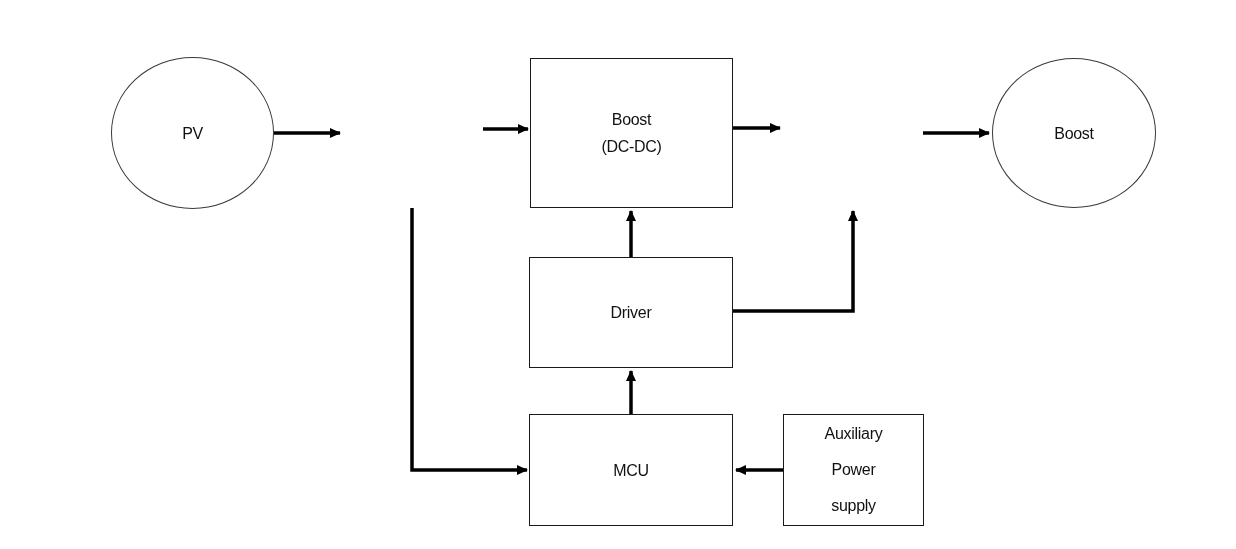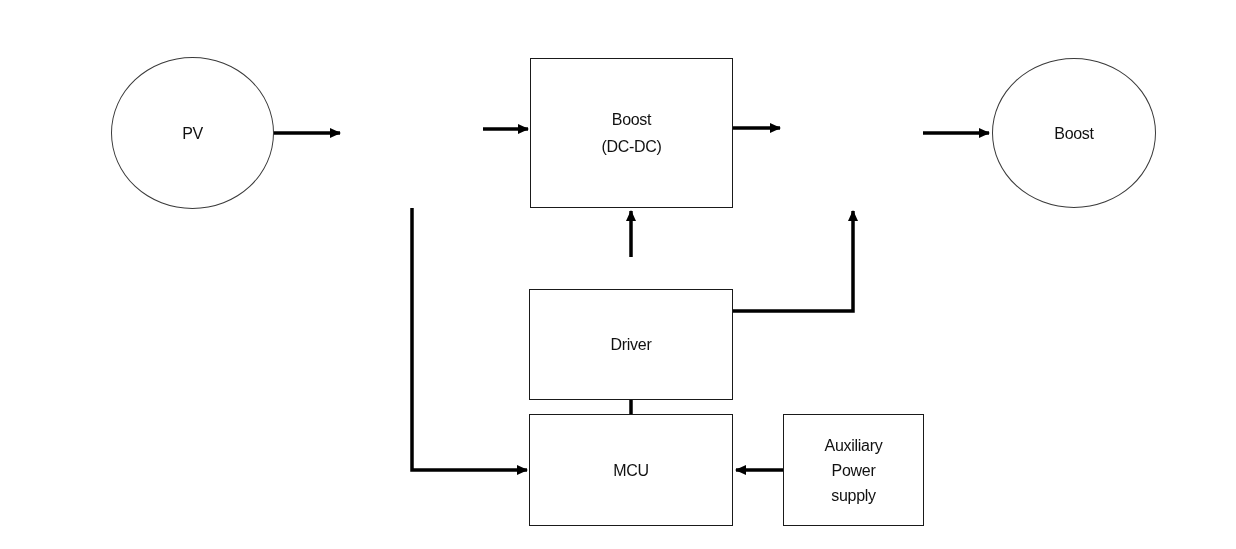--- a/index.html
+++ b/index.html
@@ -40,29 +40,29 @@
     border: 1.2px solid #3a3a3a;
     border-radius: 50%;
   }
   .node-label {
     font-size: 16px;
     line-height: 27px;
     letter-spacing: -0.3px;
     white-space: pre-line;
   }
   .aux .node-label {
-    line-height: 25px;
+    line-height: 36px;
   }
   
   .pv      { left: 111px; top:  57px; width: 163px; height: 152px; }
   .cs      { left: 342px; top:  58px; width: 141px; height: 150px; }
   .boost   { left: 530px; top:  58px; width: 203px; height: 150px; }
   .dcac    { left: 783px; top:  58px; width: 140px; height: 150px; }
   .grid    { left: 992px; top:  58px; width: 164px; height: 150px; }
-  .driver  { left: 529px; top: 257px; width: 204px; height: 111px; margin-top: 32px; }
+  .driver  { left: 529px; top: 257px; width: 204px; height: 111px; }
   .mcu     { left: 529px; top: 414px; width: 204px; height: 112px; justify-content: center; }
   .aux     { left: 783px; top: 414px; width: 141px; height: 112px; }
 
   .edge {
     stroke: #000000;
     stroke-width: 3.5;
     fill: none;
     stroke-linejoin: miter;
   }
 </style>

